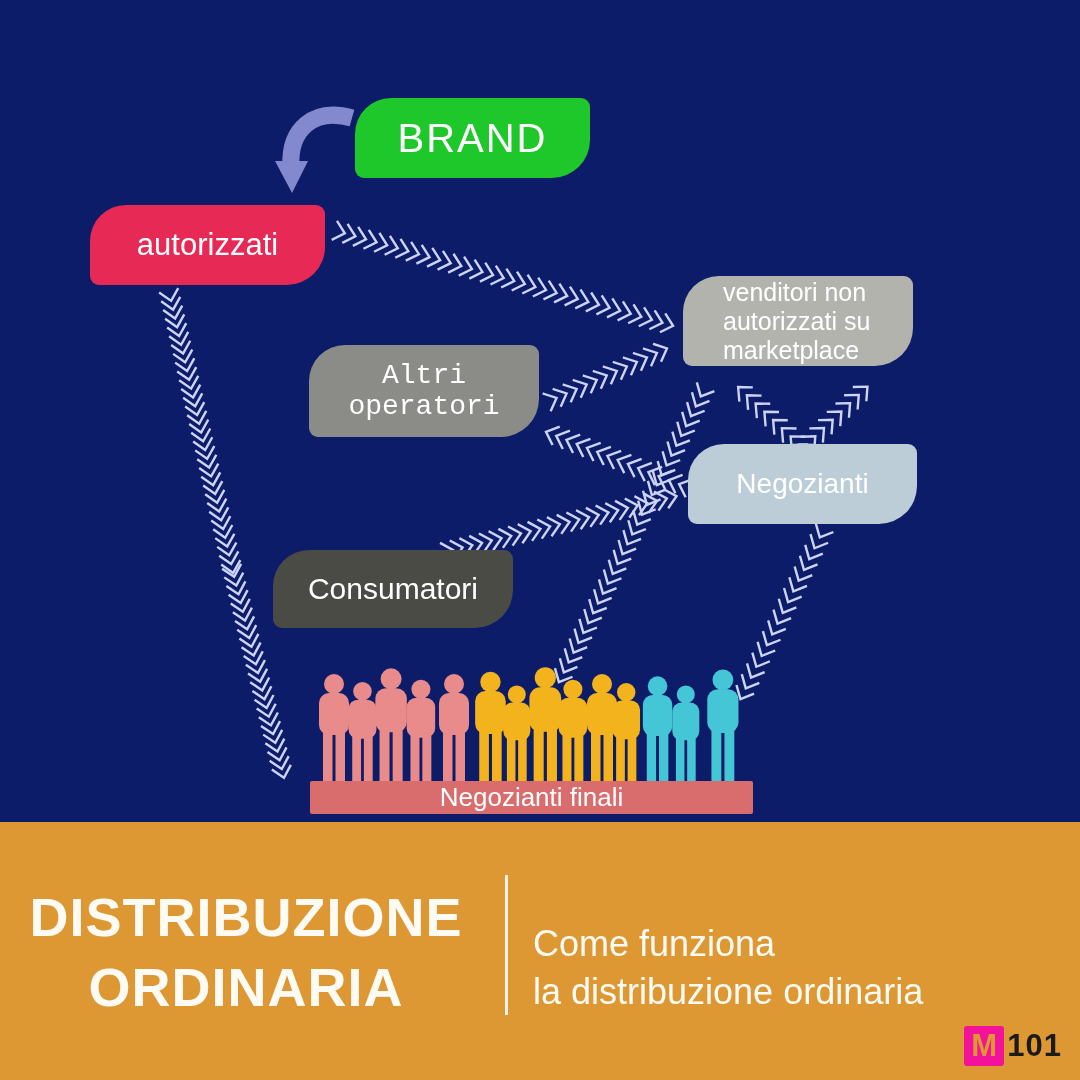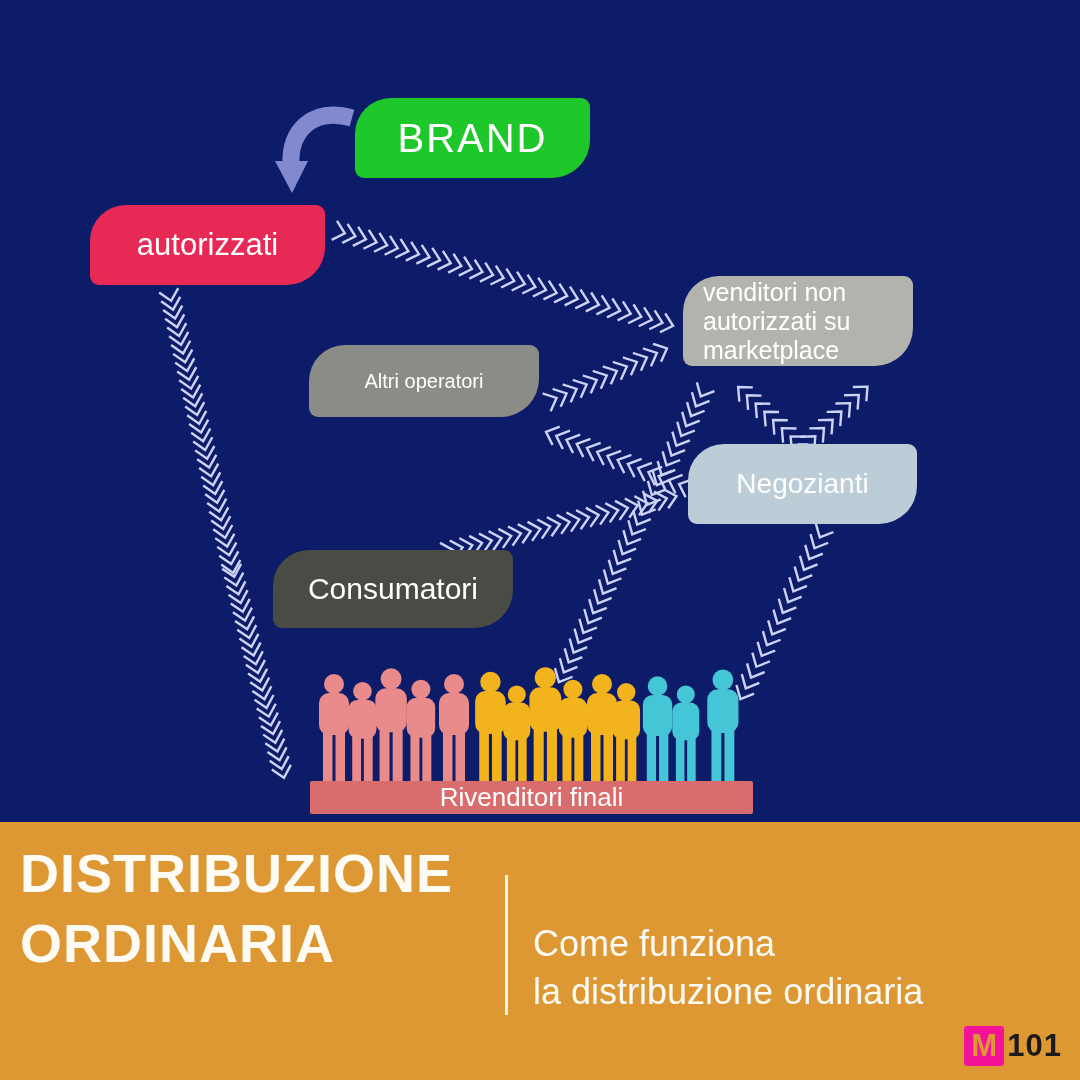--- a/index.html
+++ b/index.html
@@ -10,33 +10,33 @@
   #diagram-svg{position:absolute;left:0;top:0;width:1080px;height:822px;}
   #arrows path{stroke:#ccd3f4;stroke-width:2.4;fill:none;stroke-linecap:square;}
   .node{
     position:absolute;color:#ffffff;display:flex;align-items:center;justify-content:center;
     border-radius:36px 9px 38px 9px;text-align:center;
   }
   .node-brand{left:355px;top:98px;width:235px;height:80px;background:#1fc82a;
     font-size:40px;letter-spacing:2px;}
   .node-distributori{left:90px;top:205px;width:235px;height:80px;background:#e72955;font-size:31px;}
   .node-venditori{left:683px;top:276px;width:230px;height:90px;background:#b3b3ae;
-    font-size:25px;line-height:1.16;justify-content:flex-start;text-align:left;padding-left:20px;box-sizing:border-box;}
-  .node-altri{left:309px;top:345px;width:230px;height:72px;background:#8b8b87;font-size:20px;}
+    font-size:25px;line-height:1.16;justify-content:flex-start;text-align:left;padding-left:40px;box-sizing:border-box;}
+  .node-altri{left:309px;top:345px;width:230px;height:92px;background:#8b8b87;font-size:28px;font-family:Liberation Mono, monospace;}
   .node-negozianti{left:688px;top:444px;width:229px;height:80px;background:#bccdd8;font-size:28px;}
   .node-rivenditori{left:273px;top:550px;width:240px;height:78px;background:#4b4b46;font-size:30px;}
   .consumer-bar{
     position:absolute;left:310px;top:781px;width:443px;height:33px;background:#d96d6d;
     color:#fff;font-size:26px;display:flex;align-items:center;justify-content:center;border-radius:2px;
   }
   .footer{
     position:absolute;left:0;top:822px;width:1080px;height:258px;background:#dd9834;color:#fff;
   }
   .footer-title{
-    position:absolute;left:20px;width:452px;top:838px;text-align:left;
+    position:absolute;left:20px;width:452px;top:882px;text-align:center;
     font-weight:bold;font-size:54px;line-height:1.3;color:#fdfbf4;letter-spacing:1px;
   }
   .footer-divider{position:absolute;left:505px;top:875px;width:3px;height:140px;background:#f7f3e8;}
   .footer-subtitle{
     position:absolute;left:533px;top:920px;font-size:36px;line-height:1.33;color:#fdfbf4;
   }
   .logo{position:absolute;right:18px;bottom:14px;display:flex;align-items:center;}
   .logo-badge{
     width:40px;height:40px;background:#f3139b;color:#dd9834;font-weight:bold;font-size:31px;
     display:flex;align-items:center;justify-content:center;border-radius:3px;
@@ -311,21 +311,21 @@
       <div>marketplace</div>
     </div>
   </div>
 
   <div class="node node-altri">Altri operatori</div>
 
   <div class="node node-negozianti">Negozianti</div>
 
   <div class="node node-rivenditori">Consumatori</div>
 
-  <div class="consumer-bar">Rivenditori finali</div>
+  <div class="consumer-bar">Negozianti finali</div>
 
   <div class="footer"></div>
 
   <div class="footer-title">
     <div>DISTRIBUZIONE</div>
     <div>ORDINARIA</div>
   </div>
 
   <div class="footer-divider"></div>
 

